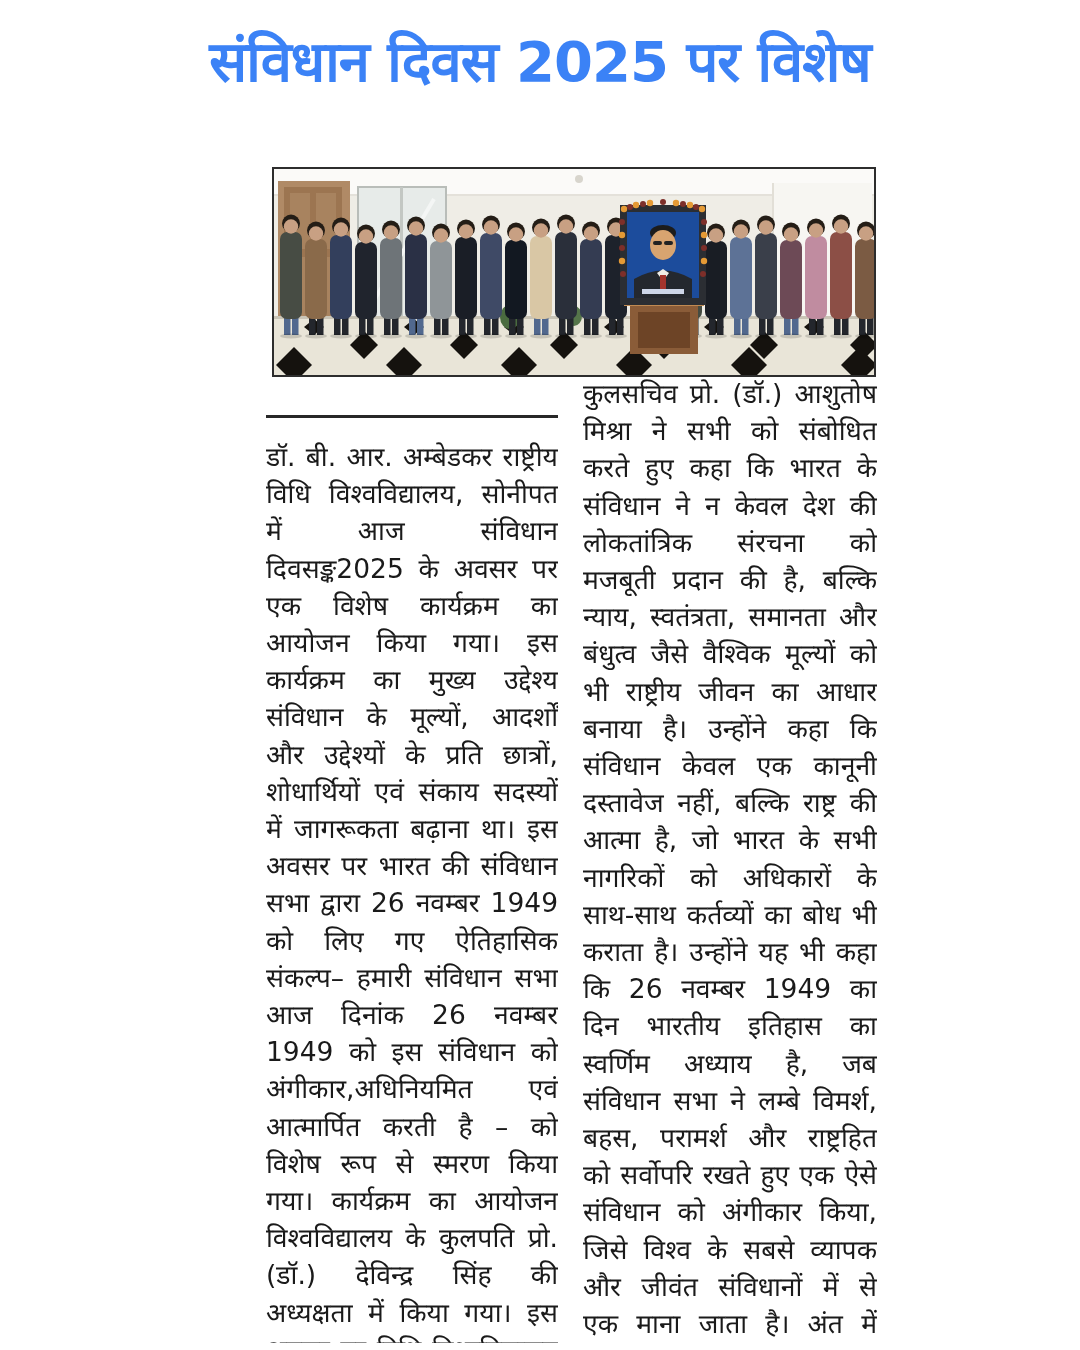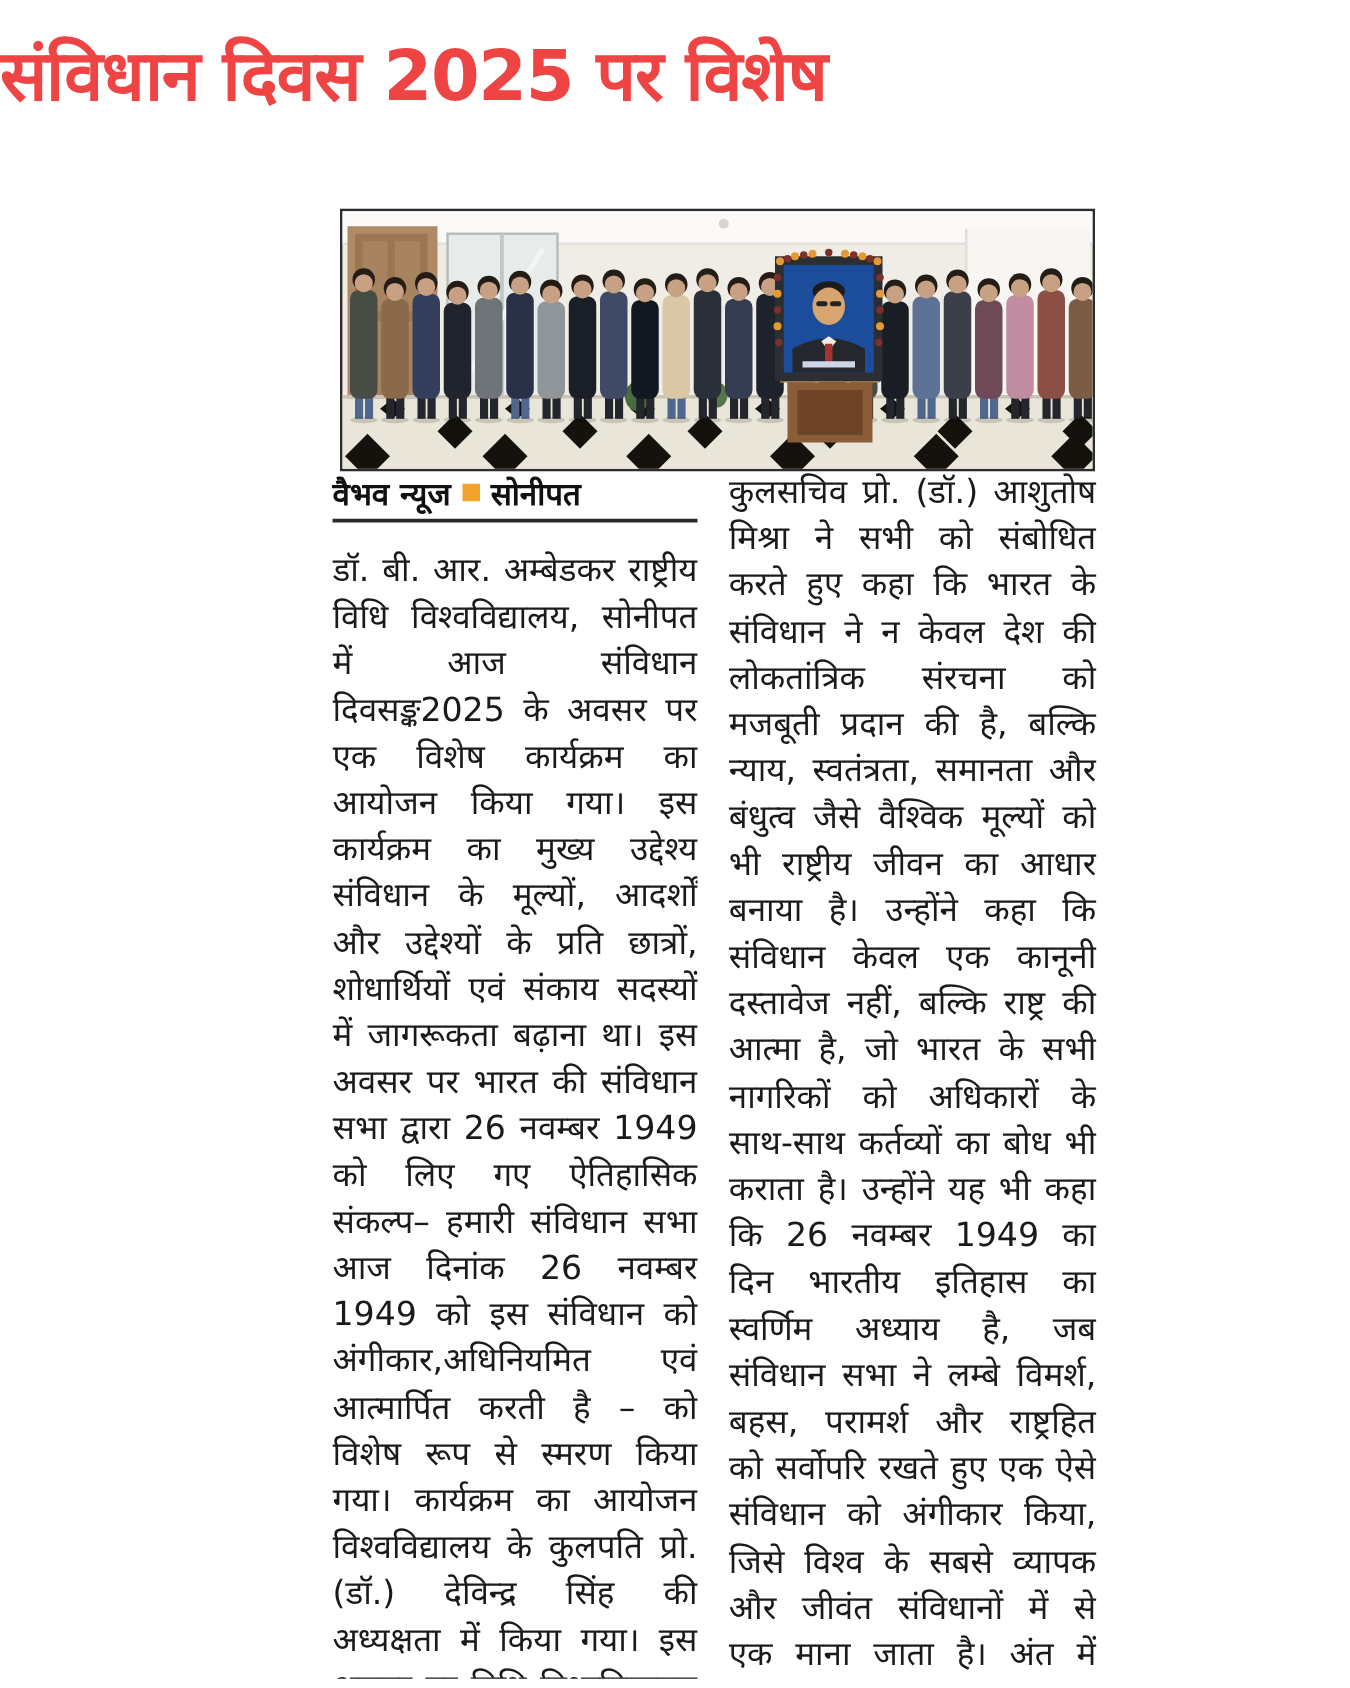--- a/index.html
+++ b/index.html
@@ -3,21 +3,21 @@
 <meta charset="utf-8">
 <style>
   html,body { margin:0; padding:0; background:#ffffff; }
   .page {
     position:relative; width:1080px; height:1350px; background:#ffffff;
     font-family:"DejaVu Sans","Liberation Sans",sans-serif; color:#161616;
     overflow:hidden;
   }
   .headline {
     position:absolute; top:30px; left:0; width:100%; margin:0;
-    text-align:left; font-weight:700; color:#ef4444;
+    text-align:center; font-weight:700; color:#3b82f6;
     font-size:56px; line-height:1.16; letter-spacing:-1px;
   }
   .photo-frame {
     position:absolute; left:272px; top:167px; width:600px; height:206px;
     border:2px solid #2d2d2d; box-sizing:content-box; background:#efede6;
   }
   .photo-frame svg { display:block; }
   .byline {
     position:absolute; left:266px; top:377px; width:292px;
     display:flex; align-items:center; gap:9px;
@@ -327,23 +327,18 @@
             <circle cx="430" cy="53" r="3"></circle>
           <circle cx="348" cy="79" r="3"></circle>
             <circle cx="430" cy="79" r="3"></circle>
           <circle cx="349" cy="105" r="3"></circle>
             <circle cx="429" cy="105" r="3"></circle>
         </g>
       </g>
     </svg>
   </div>
 
-  <div class="byline">
-    <span>वैभव न्यूज</span>
-    <span class="byline-marker" style="background: rgb(242, 163, 46);"></span>
-    <span>सोनीपत</span>
-  </div>
   <div class="byline-rule"></div>
 
   <div class="col col-left">डॉ. बी. आर. अम्बेडकर राष्ट्रीय विधि विश्वविद्यालय, सोनीपत में आज संविधान दिवसङ्क2025 के अवसर पर एक विशेष कार्यक्रम का आयोजन किया गया। इस कार्यक्रम का मुख्य उद्देश्य संविधान के मूल्यों, आदर्शों और उद्देश्यों के प्रति छात्रों, शोधार्थियों एवं संकाय सदस्यों में जागरूकता बढ़ाना था। इस अवसर पर भारत की संविधान सभा द्वारा 26 नवम्बर 1949 को लिए गए ऐतिहासिक संकल्प– हमारी संविधान सभा आज दिनांक 26 नवम्बर 1949 को इस संविधान को अंगीकार,अधिनियमित एवं आत्मार्पित करती है – को विशेष रूप से स्मरण किया गया। कार्यक्रम का आयोजन विश्वविद्यालय के कुलपति प्रो. (डॉ.) देविन्द्र सिंह की अध्यक्षता में किया गया। इस अवसर पर विधि विश्वविद्यालय के कुलसचिव प्रो. (डॉ.) अशुतोष मिश्रा, विश्वविद्यालय के सभी शिक्षक एवं गैर-शिक्षक अधिकारी-कर्मचारी तथा छात्रों ने संविधान-निर्माता डॉ. भीमराव अम्बेडकर की प्रतिमा पर पुष्प अर्पित किए तथा संविधान के प्रति निष्ठावान रहने की शपथ ग्रहण की।इसके पश्चात</div>
   <div class="col col-right">कुलसचिव प्रो. (डॉ.) आशुतोष मिश्रा ने सभी को संबोधित करते हुए कहा कि भारत के संविधान ने न केवल देश की लोकतांत्रिक संरचना को मजबूती प्रदान की है, बल्कि न्याय, स्वतंत्रता, समानता और बंधुत्व जैसे वैश्विक मूल्यों को भी राष्ट्रीय जीवन का आधार बनाया है। उन्होंने कहा कि संविधान केवल एक कानूनी दस्तावेज नहीं, बल्कि राष्ट्र की आत्मा है, जो भारत के सभी नागरिकों को अधिकारों के साथ-साथ कर्तव्यों का बोध भी कराता है। उन्होंने यह भी कहा कि 26 नवम्बर 1949 का दिन भारतीय इतिहास का स्वर्णिम अध्याय है, जब संविधान सभा ने लम्बे विमर्श, बहस, परामर्श और राष्ट्रहित को सर्वोपरि रखते हुए एक ऐसे संविधान को अंगीकार किया, जिसे विश्व के सबसे व्यापक और जीवंत संविधानों में से एक माना जाता है। अंत में कुलपति के ओ.एस.डी. ललित कुमार ने उपस्थित सभी का धन्यवाद ज्ञापित किया और कहा कि संविधान दिवस केवल एक औपचारिकता नहीं, बल्कि उन मूल्यों के प्रति हमारी प्रतिबद्धता का प्रतीक है जिन्हें हमारे संविधान-निर्माताओं ने बड़े ही परिश्रम और दूरदृष्टि से स्थापित किया है।</div>
 
 </div>
 
 </body></html>

